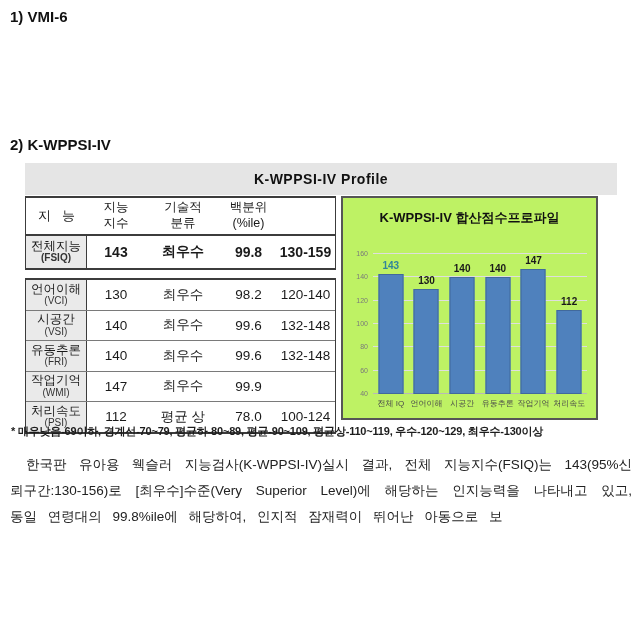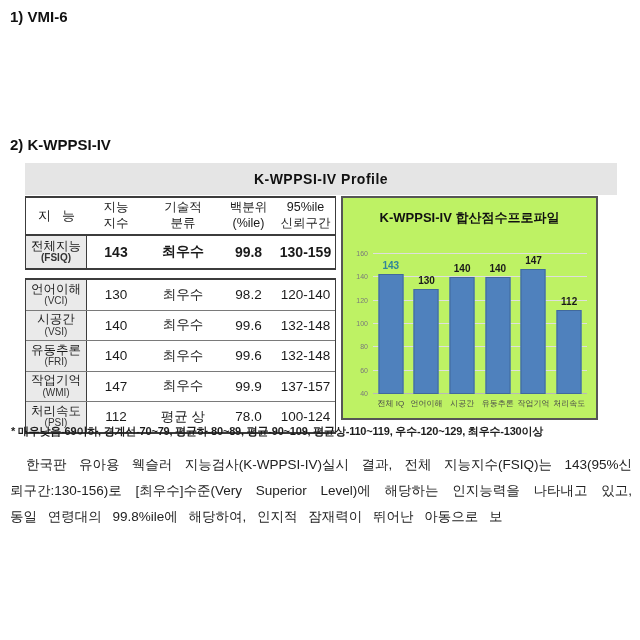--- a/index.html
+++ b/index.html
@@ -96,24 +96,20 @@
           <span class="l2">지수</span>
         </div>
       <div class="hc">
           <span class="l1">기술적</span>
           <span class="l2">분류</span>
         </div>
       <div class="hc">
           <span class="l1">백분위</span>
           <span class="l2">(%ile)</span>
         </div>
-      <div class="hc">
-          <span class="l1">95%ile</span>
-          <span class="l2">신뢰구간</span>
-        </div>
     </div>
 
     <div class="sec sec1">
       <div class="grid-row trow boldrow">
         <div class="c namec">
             <span class="nm">전체지능</span>
             <span class="ab">(FSIQ)</span>
           </div>
         <div class="c">143</div>
         <div class="c">최우수</div>
@@ -154,21 +150,20 @@
         <div class="c">132-148</div>
       </div>
       <div class="grid-row trow">
         <div class="c namec">
             <span class="nm">작업기억</span>
             <span class="ab">(WMI)</span>
           </div>
         <div class="c">147</div>
         <div class="c">최우수</div>
         <div class="c">99.9</div>
-        <div class="c">137-157</div>
       </div>
       <div class="grid-row trow">
         <div class="c namec">
             <span class="nm">처리속도</span>
             <span class="ab">(PSI)</span>
           </div>
         <div class="c">112</div>
         <div class="c">평균 상</div>
         <div class="c">78.0</div>
         <div class="c">100-124</div>

